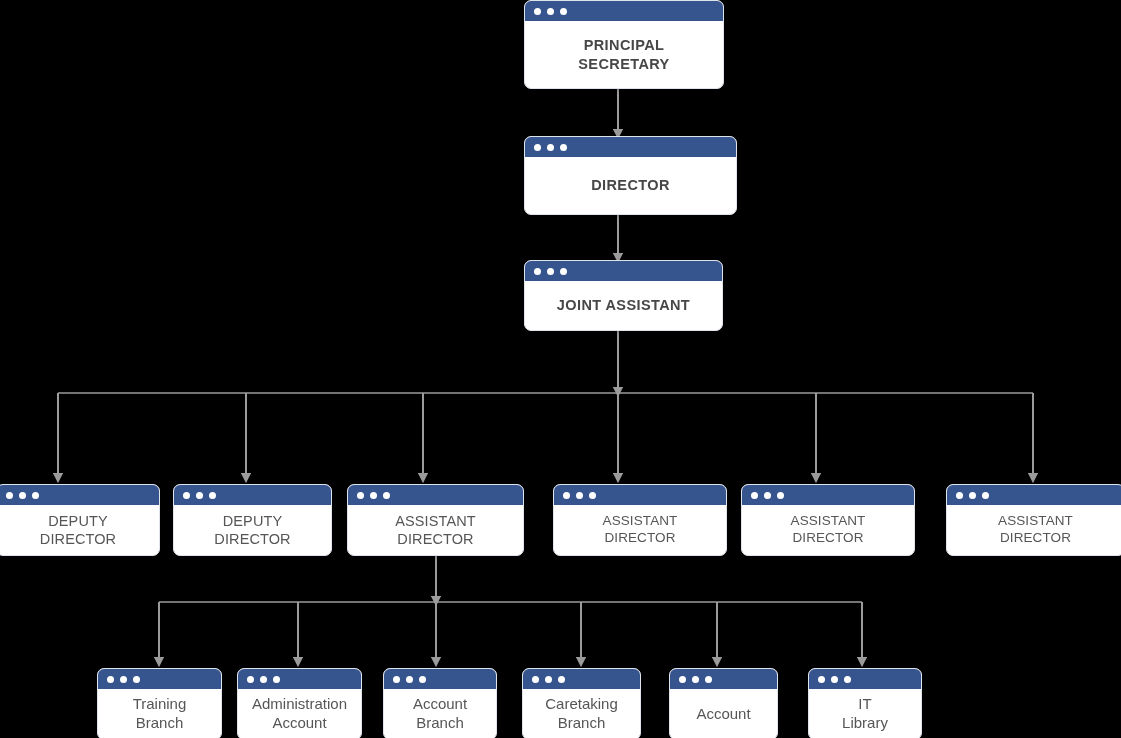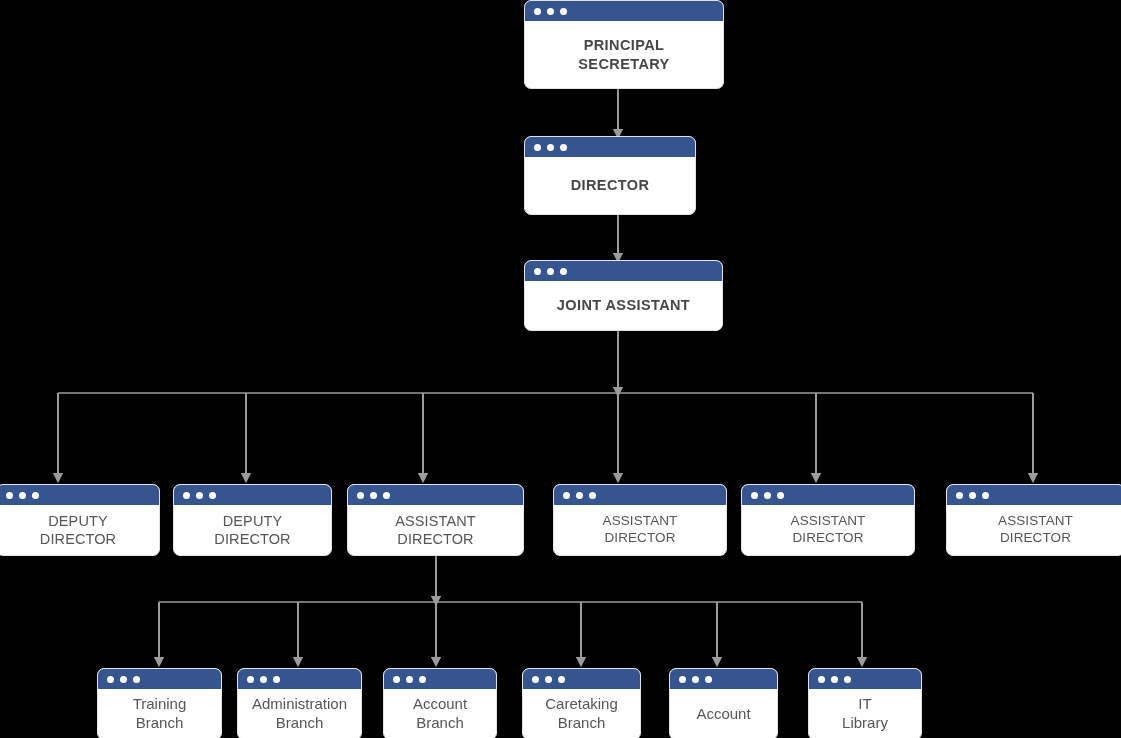--- a/index.html
+++ b/index.html
@@ -132,21 +132,21 @@
     <div class="node-header">
       <span class="dot"></span>
       <span class="dot"></span>
       <span class="dot"></span>
     </div>
     <div class="node-body">
       <span class="label">PRINCIPAL SECRETARY</span>
     </div>
   </div>
 
-  <div class="node lvl-exec" style="left:524px; top:136px; width:172px; height:79px;">
+  <div class="node lvl-exec" style="left:524px; top:136px; width:213px; height:79px;">
     <div class="node-header">
       <span class="dot"></span>
       <span class="dot"></span>
       <span class="dot"></span>
     </div>
     <div class="node-body">
       <span class="label">DIRECTOR</span>
     </div>
   </div>
 
@@ -240,21 +240,21 @@
   </div>
 
   <div class="node lvl-branch" style="left:237px; top:668px; width:125px; height:72px;">
     <div class="node-header">
       <span class="dot"></span>
       <span class="dot"></span>
       <span class="dot"></span>
     </div>
     <div class="node-body">
       <span class="label">Administration
-Branch</span>
+Account</span>
     </div>
   </div>
 
   <div class="node lvl-branch" style="left:383px; top:668px; width:114px; height:72px;">
     <div class="node-header">
       <span class="dot"></span>
       <span class="dot"></span>
       <span class="dot"></span>
     </div>
     <div class="node-body">

